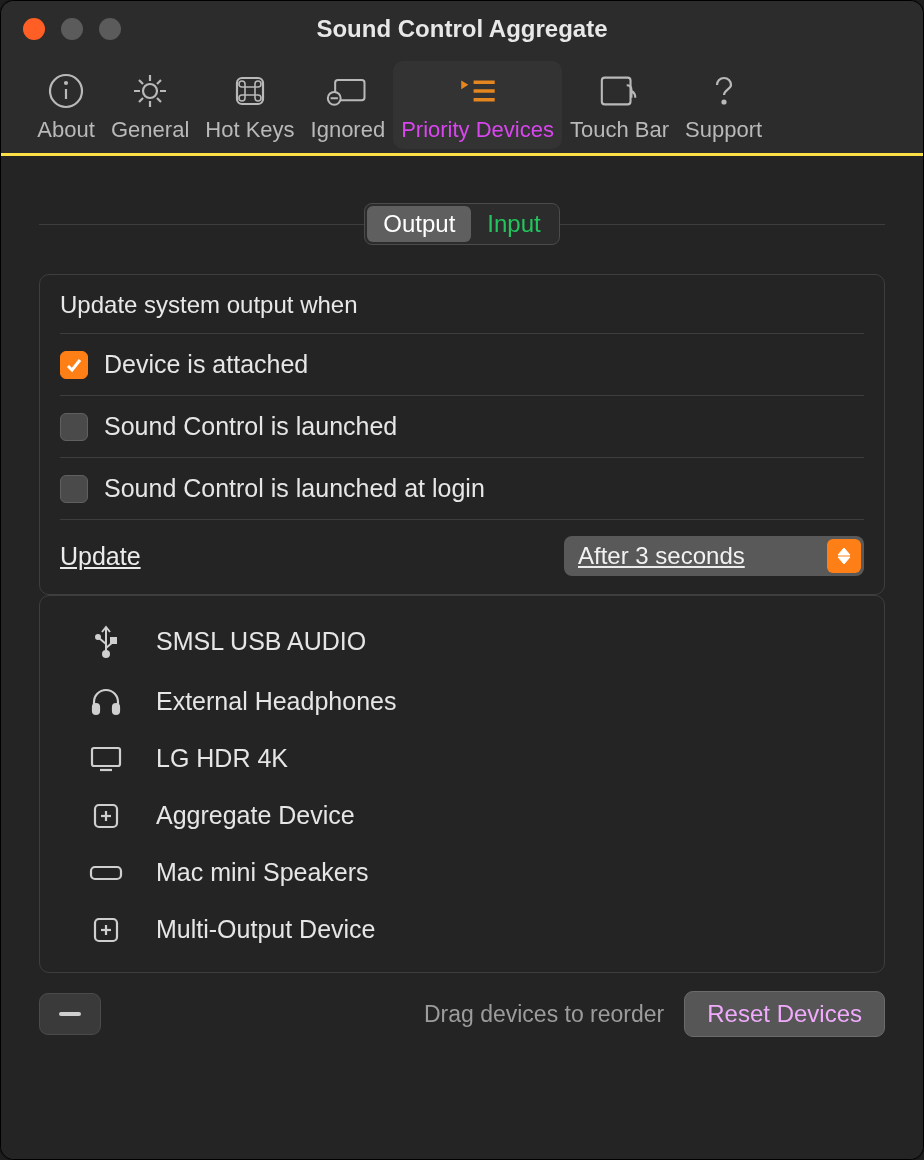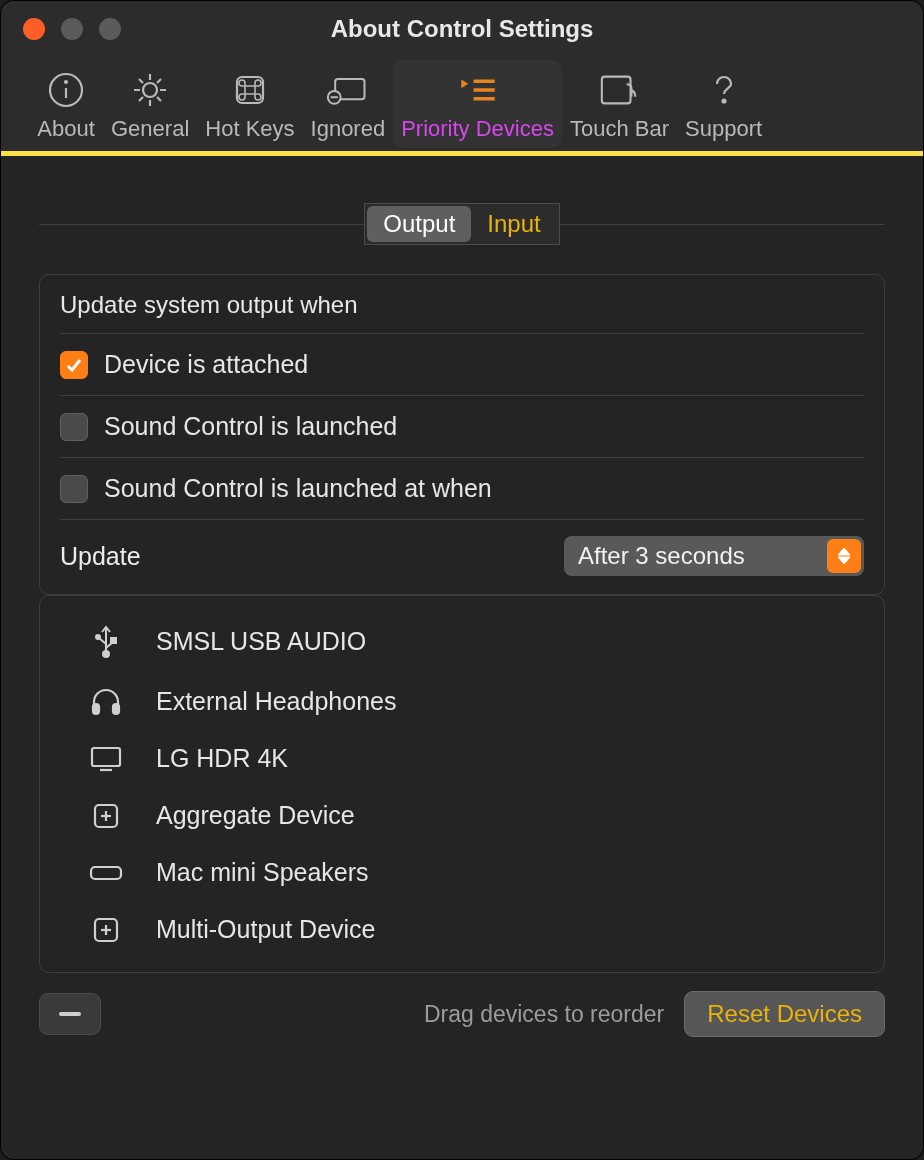--- a/index.html
+++ b/index.html
@@ -55,21 +55,21 @@
     font-weight: 600;
     color: #e8e8e8;
     pointer-events: none;
   }
   .toolbar {
     height: 99px;
     display: flex;
     align-items: center;
     padding: 0 28px;
     background: #2c2c2c;
-    border-bottom: 5px solid #fde047;
+    border-bottom: 3px solid #fde047;
   }
   .tool {
     display: flex;
     flex-direction: column;
     align-items: center;
     justify-content: flex-end;
     height: 88px;
     min-width: 74px;
     padding: 4px 8px 6px 8px;
     border-radius: 10px;
@@ -117,29 +117,29 @@
     left: 0; right: 0;
     top: 50%;
     height: 1px;
     background: #3e3e3e;
   }
   .seg {
     position: relative;
     display: flex;
     background: #2c2c2c;
     border: 1px solid #4b4b4b;
-    border-radius: 0;
+    border-radius: 8px;
     overflow: hidden;
     padding: 2px;
     z-index: 1;
   }
   .seg .segbtn {
     padding: 4px 16px;
     font-size: 24px;
-    color: #eab308;
+    color: #22c55e;
     border-radius: 6px;
   }
   .seg .segbtn.active {
     background: #5f5f5f;
     color: #fff;
   }
 
   .panel {
     border: 1px solid #3e3e3e;
     border-radius: 10px;
@@ -174,20 +174,21 @@
   }
   .chk.checked svg { stroke: #fff; }
   .chklabel { font-size: 25px; color: #e6e6e6; }
 
   .updaterow {
     display: flex;
     align-items: center;
     justify-content: space-between;
     padding: 16px 0 10px 0;
     border-top: 1px solid #3e3e3e;
+    text-decoration: underline;
   }
   .updaterow .lbl { font-size: 25px; }
   .popup {
     background: #595959;
     border-radius: 8px;
     height: 40px;
     min-width: 300px;
     display: flex;
     align-items: center;
     justify-content: space-between;
@@ -247,21 +248,21 @@
   .footer .hint {
     font-size: 23px;
     color: #9c9c9c;
   }
   .btn {
     background: #565656;
     border: 1px solid #6b6b6b;
     border-radius: 9px;
     padding: 8px 22px;
     font-size: 24px;
-    color: #eab308;
+    color: #f0abfc;
   }
   .iconbtn {
     background: #3a3a3a;
     border: 1px solid #4b4b4b;
     border-radius: 9px;
     width: 62px;
     height: 42px;
     display: flex;
     align-items: center;
     justify-content: center;
@@ -272,21 +273,21 @@
 <body>
 
 <div class="window">
 
   <div class="titlebar">
     <div class="traffic">
       <div class="dot close"></div>
       <div class="dot min"></div>
       <div class="dot zoom"></div>
     </div>
-    <div class="title">About Control Settings</div>
+    <div class="title">Sound Control Aggregate</div>
   </div>
 
   <div class="toolbar">
 
     <div class="tool">
       <div class="ticon">
         <svg width="40" height="40" viewBox="0 0 40 40">
             <circle cx="20" cy="20" r="16"></circle>
             <line x1="20" y1="18" x2="20" y2="28"></line>
             <circle cx="20" cy="12" r="1" fill="#b9b9b9"></circle>
@@ -380,21 +381,21 @@
         <div class="chklabel">Device is attached</div>
       </div>
 
       <div class="checkrow">
         <div class="chk"></div>
         <div class="chklabel">Sound Control is launched</div>
       </div>
 
       <div class="checkrow">
         <div class="chk"></div>
-        <div class="chklabel">Sound Control is launched at when</div>
+        <div class="chklabel">Sound Control is launched at login</div>
       </div>
 
       <div class="updaterow">
         <div class="lbl">Update</div>
         <div class="popup">
           <span>After 3 seconds</span>
           <div class="stepper">
             <svg width="14" height="8" viewBox="0 0 14 8">
                 <polygon points="7,0 13,7 1,7"></polygon>
               </svg>

